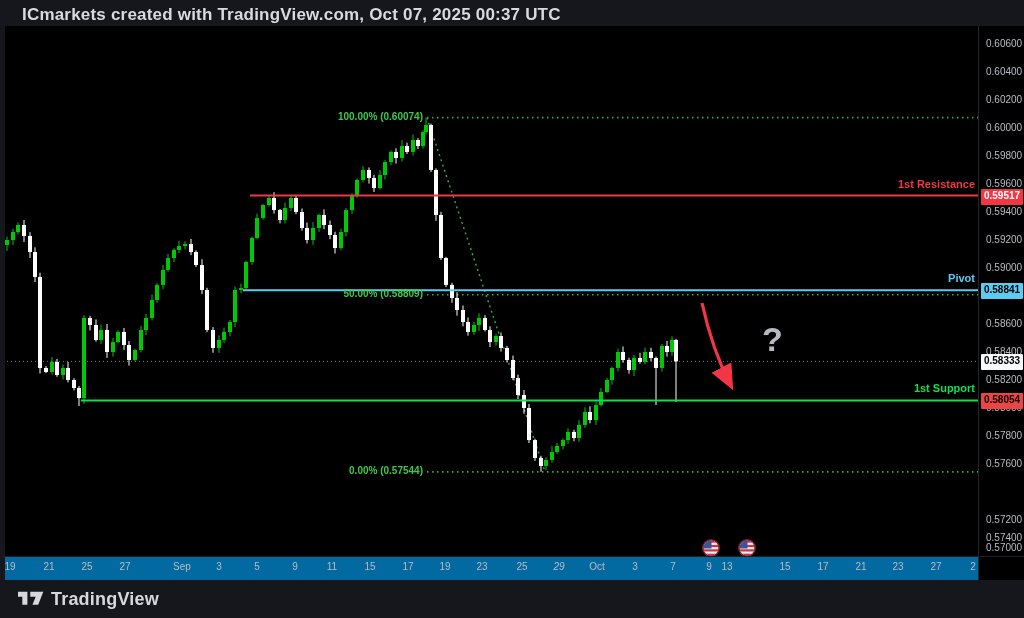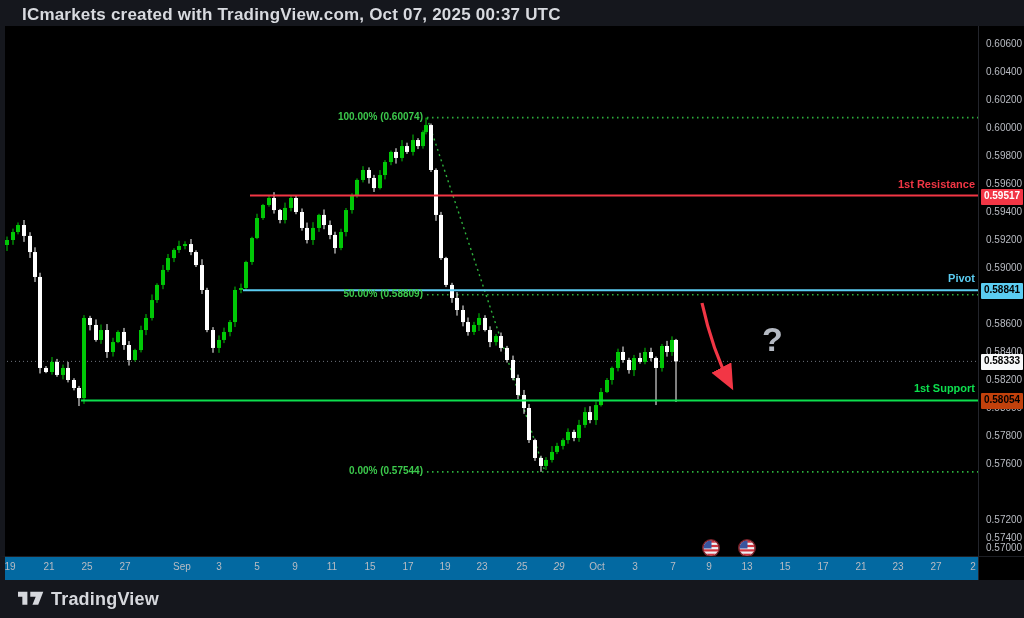--- a/index.html
+++ b/index.html
@@ -345,21 +345,21 @@
       <div class="tick" style="top: 320px;">0.58400</div>
       <div class="tick" style="top: 348px;">0.58200</div>
       <div class="tick" style="top: 376px;">0.58000</div>
       <div class="tick" style="top: 404px;">0.57800</div>
       <div class="tick" style="top: 432px;">0.57600</div>
       <div class="tick" style="top: 460px; margin-top: 46px;">0.57400</div>
       <div class="tick" style="top: 488px;">0.57200</div>
       <div class="tick" style="top: 516px;">0.57000</div>
       <div class="chip" style="top: 162.62px; background: rgb(242, 54, 69); color: rgb(255, 255, 255);">0.59517</div>
       <div class="chip" style="top: 257.26px; background: rgb(91, 205, 242); color: rgb(0, 0, 0);">0.58841</div>
-      <div class="chip" style="top: 367.44px; background: #c2410c; color: rgb(0, 0, 0);">0.58054</div>
+      <div class="chip" style="top: 367.44px; background: #ef4444; color: rgb(0, 0, 0);">0.58054</div>
       <div class="chip" style="top: 328.38px; background: rgb(248, 249, 250); color: rgb(0, 0, 0);">0.58333</div>
     </div>
   <div id="taxis">
       <div class="xtick" style="left: 5px;">19</div>
       <div class="xtick" style="left: 44px;">21</div>
       <div class="xtick" style="left: 82px;">25</div>
       <div class="xtick" style="left: 120px;">27</div>
       <div class="xtick" style="left: 177px;">Sep</div>
       <div class="xtick" style="left: 214px;">3</div>
       <div class="xtick" style="left: 252px;">5</div>
@@ -368,21 +368,21 @@
       <div class="xtick" style="left: 365px;">15</div>
       <div class="xtick" style="left: 403px;">17</div>
       <div class="xtick" style="left: 440px;">19</div>
       <div class="xtick" style="left: 477px;">23</div>
       <div class="xtick" style="left: 517px;">25</div>
       <div class="xtick" style="left: 554px; font-style: italic;">29</div>
       <div class="xtick" style="left: 592px;">Oct</div>
       <div class="xtick" style="left: 630px;">3</div>
       <div class="xtick" style="left: 668px;">7</div>
       <div class="xtick" style="left: 704px;">9</div>
-      <div class="xtick" style="left: 742px;">13</div>
+      <div class="xtick" style="left: 722px;">13</div>
       <div class="xtick" style="left: 780px;">15</div>
       <div class="xtick" style="left: 818px;">17</div>
       <div class="xtick" style="left: 856px;">21</div>
       <div class="xtick" style="left: 893px;">23</div>
       <div class="xtick" style="left: 931px;">27</div>
       <div class="xtick" style="left: 968px;">2</div>
     </div>
   <div id="corner"></div>
 
   <div id="botbar">

